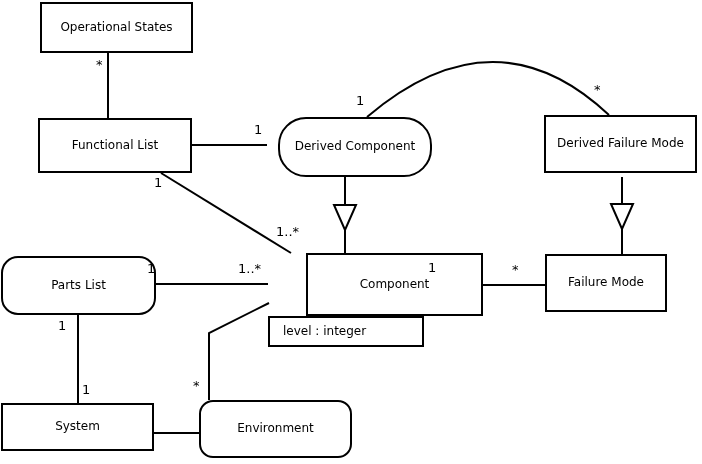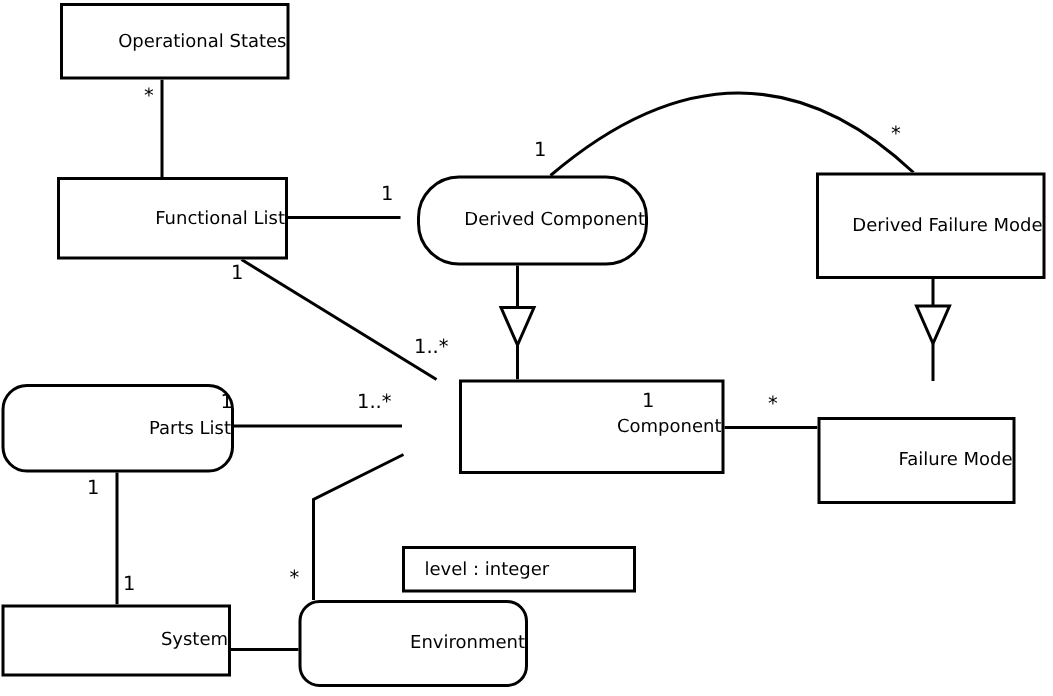--- a/index.html
+++ b/index.html
@@ -35,30 +35,29 @@
     stroke-width: 2;
     fill: #ffffff;
   }
   .node {
     position: absolute;
     box-sizing: border-box;
     background: #ffffff;
     border: 2px solid #000000;
     display: flex;
     align-items: center;
-    justify-content: flex-end;
+    justify-content: center;
     font-size: 12px;
     text-align: center;
     line-height: 1.1;
   }
   .node.attr {
     justify-content: flex-start;
     padding-left: 13px;
     text-align: left;
-    margin-top: 48px;
   }
   .mult {
     position: absolute;
     font-size: 13px;
     line-height: 1;
     white-space: nowrap;
   }
 </style>
 </head>
 <body>
@@ -99,36 +98,36 @@
   </div>
 
   <div class="node" style="left:38px; top:118px; width:154px; height:55px;">
     <span>Functional List</span>
   </div>
 
   <div class="node" style="left:278px; top:117px; width:154px; height:60px;border-radius:28px;">
     <span>Derived Component</span>
   </div>
 
-  <div class="node" style="left:544px; top:115px; width:153px; height:71px;">
+  <div class="node" style="left:544px; top:115px; width:153px; height:58px;">
     <span>Derived Failure Mode</span>
   </div>
 
   <div class="node" style="left:1px; top:256px; width:155px; height:59px;border-radius:17px;">
     <span>Parts List</span>
   </div>
 
   <div class="node" style="left:268px; top:253px; width:177px; height:63px;margin-left:38px;">
     <span>Component</span>
   </div>
   <div class="node attr" style="left:268px; top:316px; width:156px; height:31px;">
     <span>level : integer</span>
   </div>
 
-  <div class="node" style="left:545px; top:254px; width:132px; height:58px;margin-top:24px;">
+  <div class="node" style="left:545px; top:254px; width:122px; height:58px;">
     <span>Failure Mode</span>
   </div>
 
   <div class="node" style="left:1px; top:403px; width:153px; height:48px;">
     <span>System</span>
   </div>
 
   <div class="node" style="left:199px; top:400px; width:153px; height:58px;border-radius:14px;">
     <span>Environment</span>
   </div>

